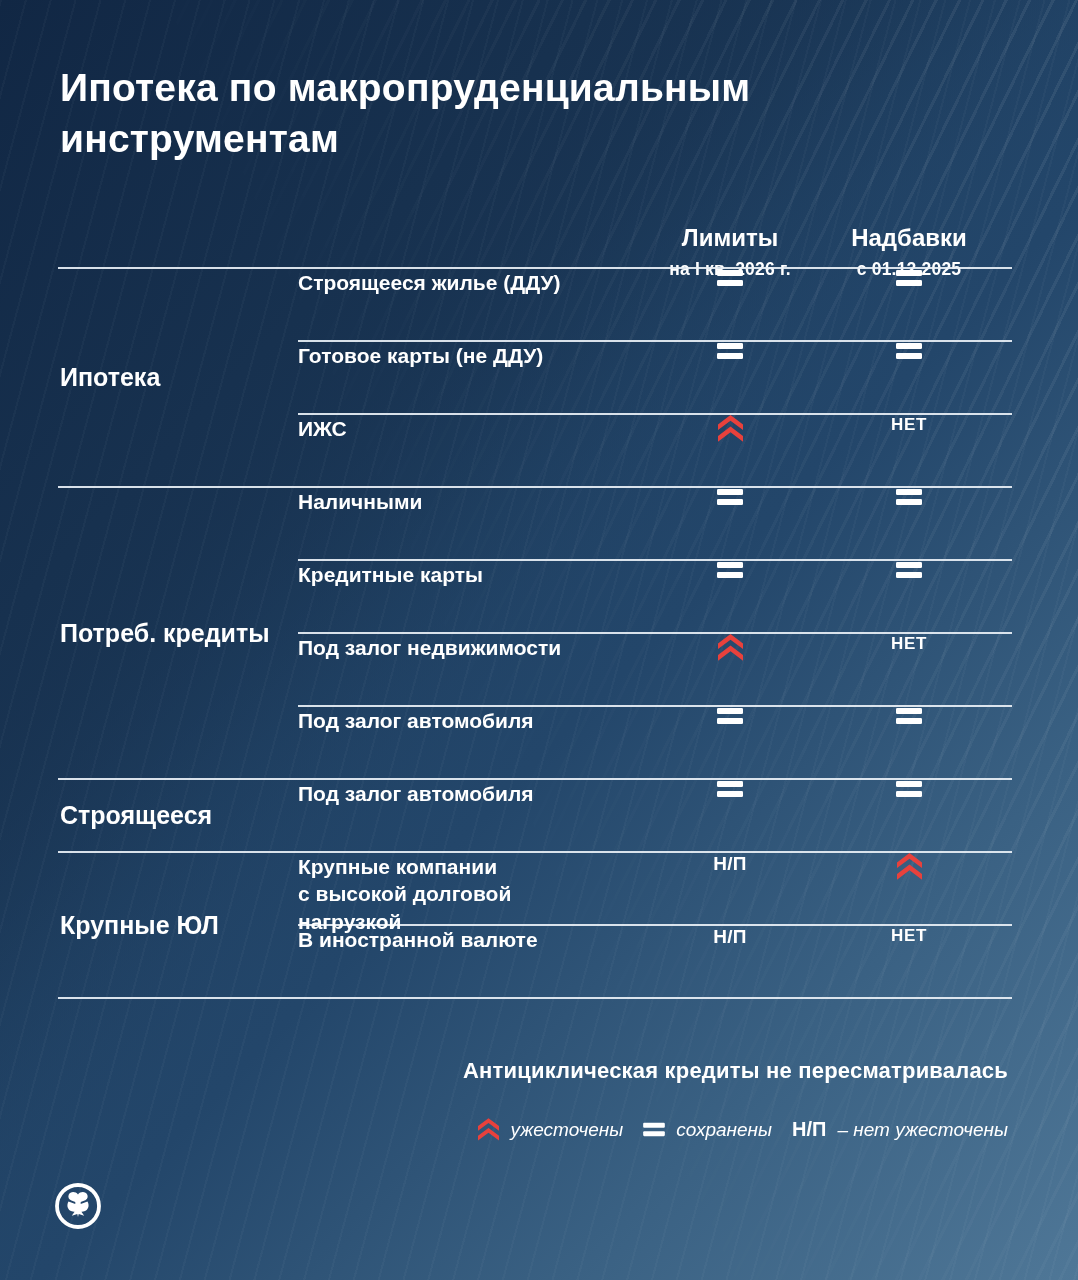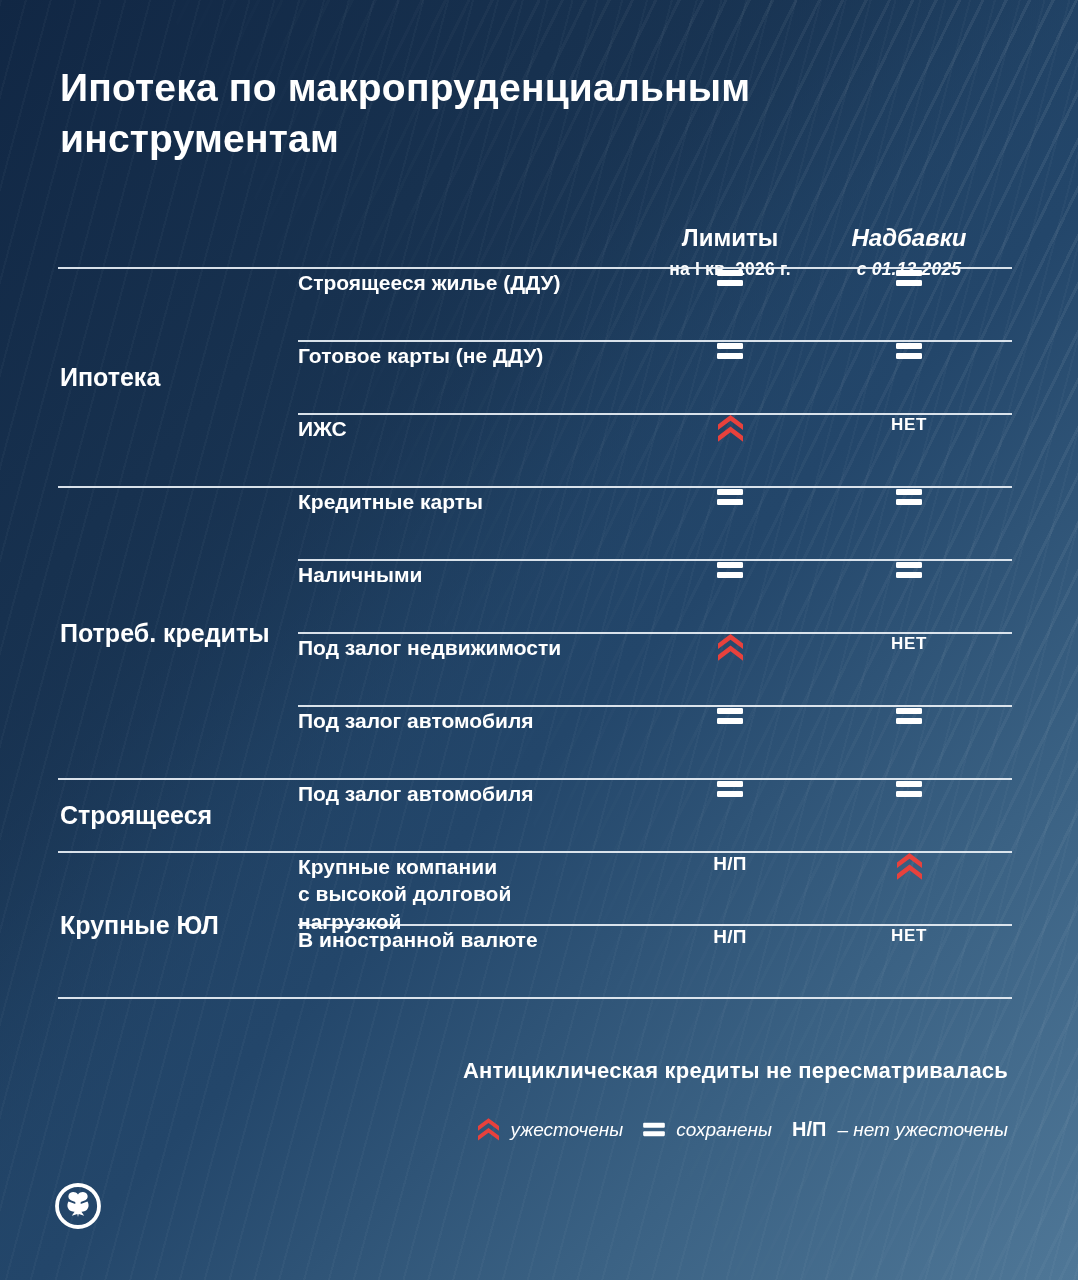--- a/index.html
+++ b/index.html
@@ -24,21 +24,21 @@
     -webkit-mask-image:linear-gradient(246deg,#000 0%,rgba(0,0,0,.55) 28%,transparent 60%);
             mask-image:linear-gradient(246deg,#000 0%,rgba(0,0,0,.55) 28%,transparent 60%);
   }
   .title{
     position:absolute; left:60px; top:62px; width:800px;
     font-size:39px; line-height:1.32; font-weight:700; letter-spacing:.2px; margin:0;
   }
   .headers{position:absolute; left:58px; top:186px; width:954px; height:62px;}
   .col-header{position:absolute; top:0; text-align:center;margin-top:38px;}
   .col-header.limits{left:572px; width:200px;}
-  .col-header.addons{left:772px; width:158px;font-style:italic;}
+  .col-header.addons{left:772px; width:158px;}
   .col-header-main{font-size:24px; font-weight:700;}
   .col-header-sub{font-size:17.5px; font-weight:700; margin-top:7px; letter-spacing:.2px;}
   .table{
     position:absolute; left:58px; top:267px; width:954px;
     border-top:2px solid var(--line); border-bottom:2px solid var(--line);
   }
   .group{display:flex;}
   .group + .group{border-top:2px solid var(--line);}
   .group-label{
     width:240px; display:flex; align-items:center;
@@ -145,40 +145,40 @@
             <div class="cell cell-addons">
               <span class="cell-text">НЕТ</span>
             </div>
           </div>
         </div>
       </div>
       <div class="group">
         <div class="group-label">Потреб. кредиты</div>
         <div class="rows">
           <div class="row">
+            <div class="row-label">Наличными</div>
+            <div class="cell cell-limits">
+              <span>
+                <svg width="26" height="18" viewBox="0 0 26 18">
+                  <rect x="0" y="1" width="26" height="6" rx="1.3" fill="#fff"></rect>
+                  <rect x="0" y="11" width="26" height="6" rx="1.3" fill="#fff"></rect>
+                </svg>
+              </span>
+            </div>
+            <div class="cell cell-addons">
+              <span>
+                <svg width="26" height="18" viewBox="0 0 26 18">
+                  <rect x="0" y="1" width="26" height="6" rx="1.3" fill="#fff"></rect>
+                  <rect x="0" y="11" width="26" height="6" rx="1.3" fill="#fff"></rect>
+                </svg>
+              </span>
+            </div>
+          </div>
+          <div class="row">
             <div class="row-label">Кредитные карты</div>
-            <div class="cell cell-limits">
-              <span>
-                <svg width="26" height="18" viewBox="0 0 26 18">
-                  <rect x="0" y="1" width="26" height="6" rx="1.3" fill="#fff"></rect>
-                  <rect x="0" y="11" width="26" height="6" rx="1.3" fill="#fff"></rect>
-                </svg>
-              </span>
-            </div>
-            <div class="cell cell-addons">
-              <span>
-                <svg width="26" height="18" viewBox="0 0 26 18">
-                  <rect x="0" y="1" width="26" height="6" rx="1.3" fill="#fff"></rect>
-                  <rect x="0" y="11" width="26" height="6" rx="1.3" fill="#fff"></rect>
-                </svg>
-              </span>
-            </div>
-          </div>
-          <div class="row">
-            <div class="row-label">Наличными</div>
             <div class="cell cell-limits">
               <span>
                 <svg width="26" height="18" viewBox="0 0 26 18">
                   <rect x="0" y="1" width="26" height="6" rx="1.3" fill="#fff"></rect>
                   <rect x="0" y="11" width="26" height="6" rx="1.3" fill="#fff"></rect>
                 </svg>
               </span>
             </div>
             <div class="cell cell-addons">
               <span>

